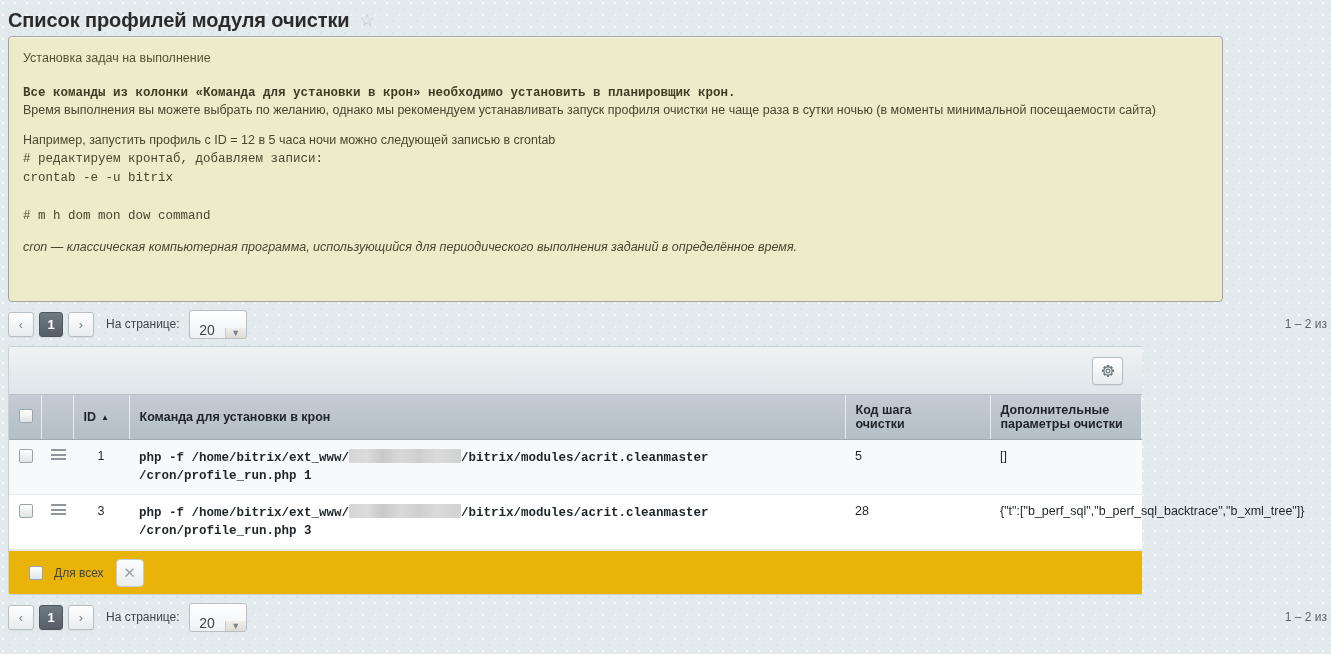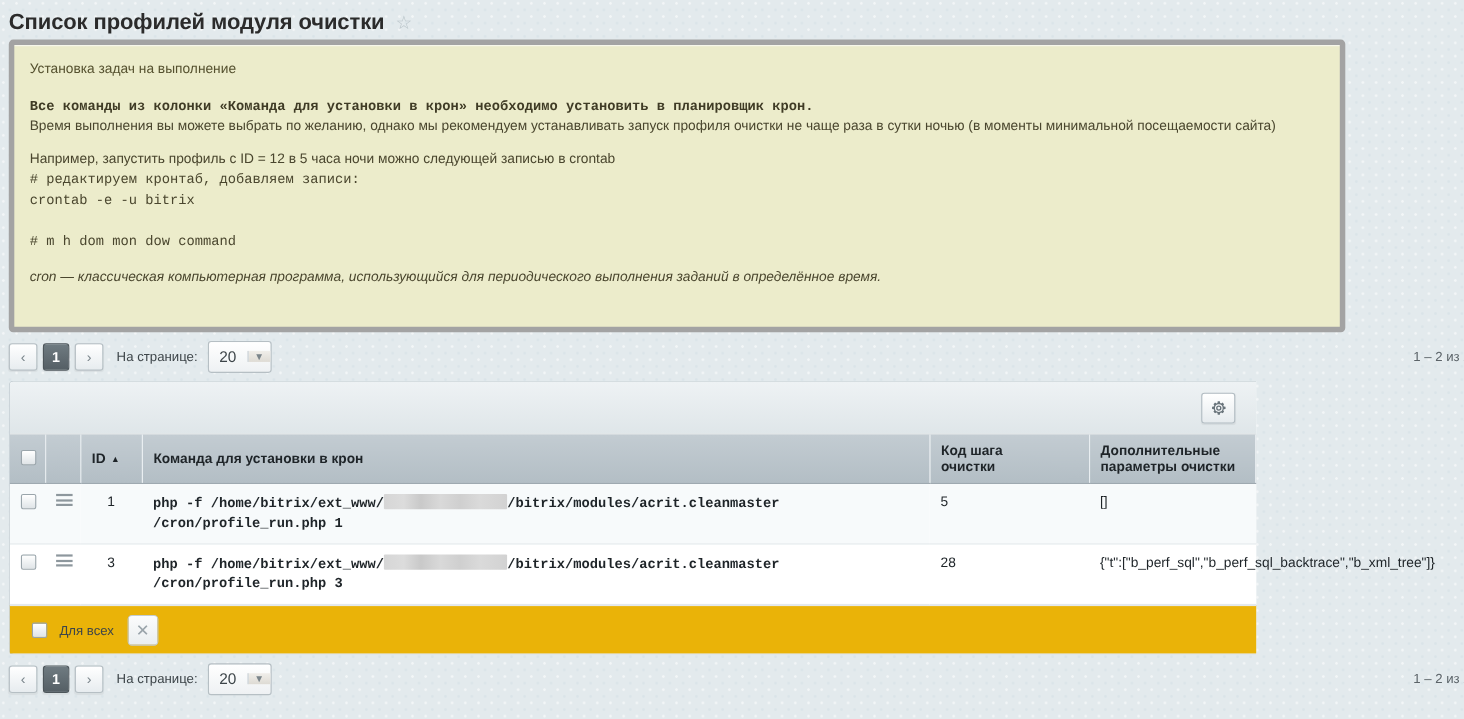--- a/index.html
+++ b/index.html
@@ -36,21 +36,21 @@
     font-size: 17px;
     color: #b9c4c9;
     line-height: 1;
     cursor: pointer;
   }
 
   
   .notice {
     margin: 0 108px 0 8px;
     background: #ececcb;
-    border: 5px solid #a3a3a3;
+    border: 1px solid #a3a3a3;
     border-radius: 4px;
     padding: 14px 16px 14px 14px;
     color: #46422d;
     box-shadow: 0 1px 0 rgba(255,255,255,0.6) inset;
     height: 266px;
   }
   .notice-head {
     font-size: 12.5px;
     color: #55512f;
     margin-bottom: 21px;
@@ -115,21 +115,21 @@
     font-size: 12px;
     color: #3d4549;
     margin: 0 9px 0 7px;
     white-space: nowrap;
   }
   .pg-select {
     width: 58px; height: 29px;
     border: 1px solid #b6bfc4;
     border-radius: 3px;
     background: linear-gradient(#ffffff, #eef1f3);
-    display: flex; align-items: center;
+    display: flex; align-items: flex-end;
     cursor: pointer;
     overflow: hidden;
   }
   .pg-select-val {
     flex: 1;
     display: flex; align-items: center; justify-content: center;
     font-size: 14px;
     color: #3d4549;
   }
   .pg-select-arrow {

